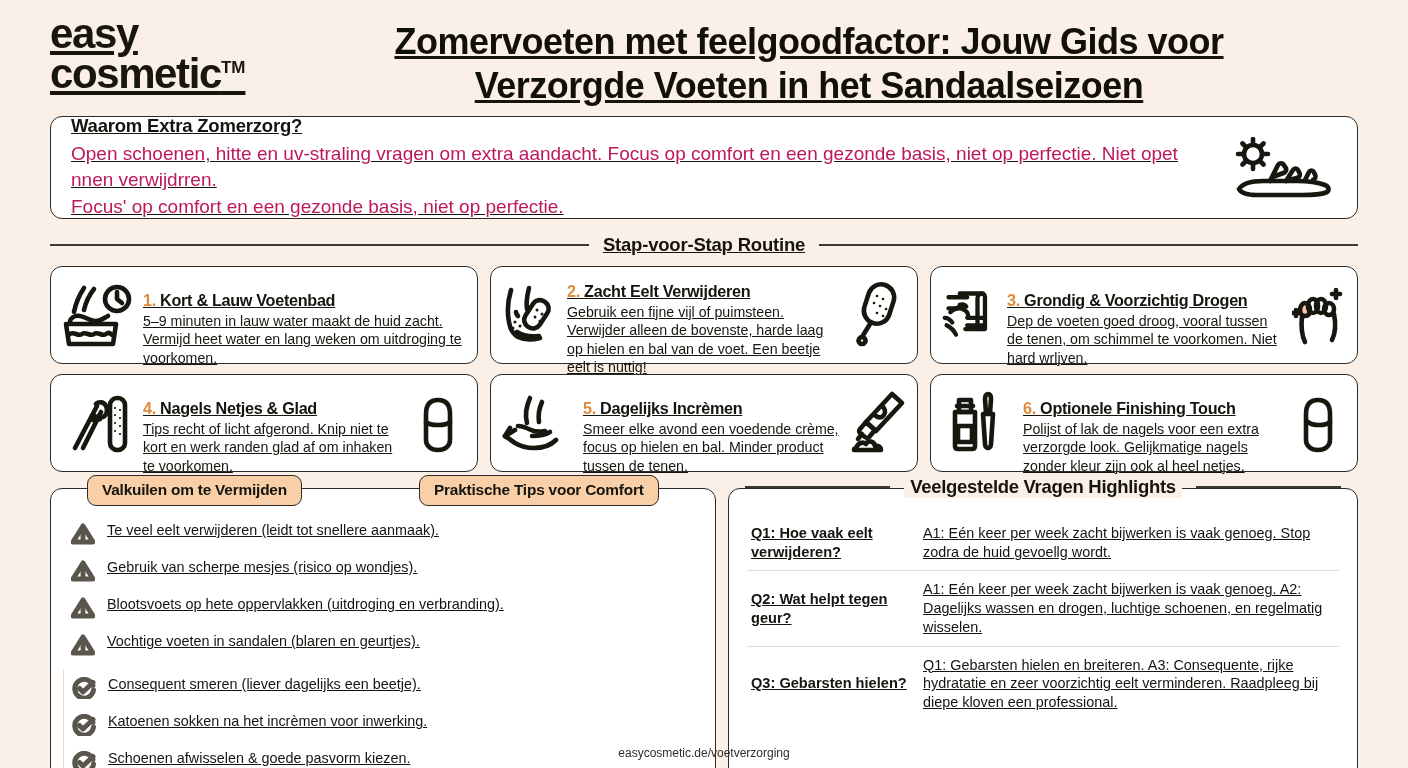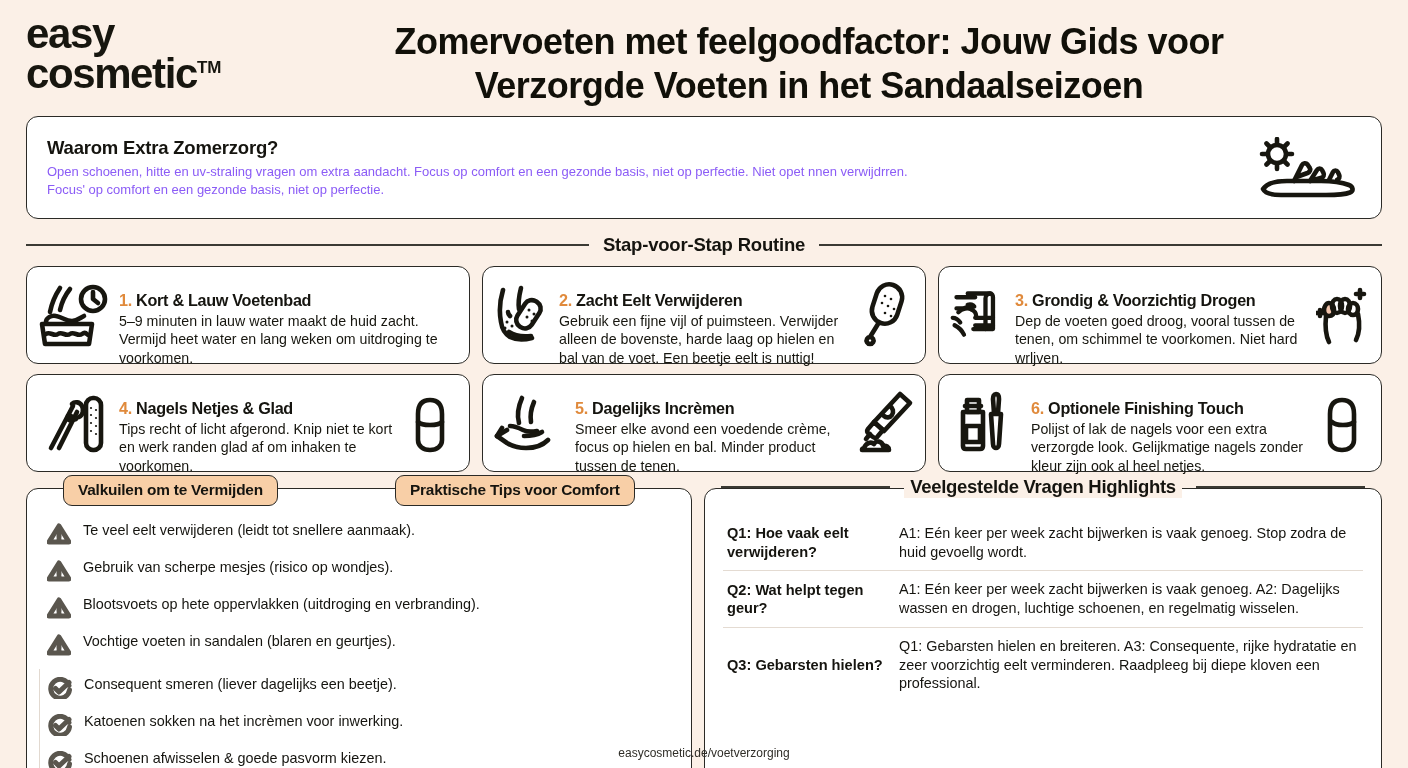--- a/index.html
+++ b/index.html
@@ -3,40 +3,40 @@
 <meta charset="utf-8">
 <style>
   * { box-sizing: border-box; margin: 0; padding: 0; }
   html, body {
     width: 1408px; height: 768px;
     background: #fbf0e7;
     font-family: "Liberation Sans", sans-serif;
     color: #15140f;
     overflow: hidden;
   }
-  .page { position: relative; width: 1408px; height: 768px; padding: 0 20px; }
+  .page { position: relative; width: 1408px; height: 768px; padding: 0 44px; text-decoration: underline; }
 
   
   .header { display: flex; align-items: flex-start; height: 110px; padding-top: 14px; }
   .logo { width: 300px; flex: none; font-weight: 800; line-height: 0.95;
           font-size: 42px; letter-spacing: -1.4px; color: #17160f; padding-left: 6px; }
   .logo .l2 { display: block; position: relative; }
   .logo .tm { font-size: 17px; vertical-align: super; letter-spacing: 0; font-weight: 700; }
   .title { flex: 1; text-align: center; font-size: 36px; font-weight: 800;
            line-height: 1.21; letter-spacing: -0.5px; padding: 6px 30px 0 0; color: #111009; }
   .title-spacer { width: 60px; flex: none; }
 
   
   .panel { background: #fff; border: 1.6px solid #2b2a26; border-radius: 12px; }
 
   .why { display: flex; align-items: center; height: 103px; margin: 6px 6px 0 6px;
          padding: 10px 18px 10px 20px; gap: 12px; }
   .why-text { flex: 1; }
   .why h2 { font-size: 18.5px; font-weight: 800; letter-spacing: -0.2px; margin-bottom: 4px; }
-  .why p { font-size: 13px; line-height: 1.38; color: #8b5cf6; }
+  .why p { font-size: 19px; line-height: 1.38; color: #be185d; }
   .why-icon { width: 120px; flex: none; display: flex; justify-content: center; }
 
   
   .section-label { display: flex; align-items: center; gap: 14px; margin: 15px 6px 10px 6px; }
   .section-label .rule { flex: 1; height: 1.6px; background: #3b3a34; }
   .section-label span { font-size: 18.5px; font-weight: 800; letter-spacing: -0.2px; }
 
   
   .steps { display: grid; grid-template-columns: repeat(3, 1fr); gap: 10px 12px; margin: 0 6px; }
   .step { display: flex; align-items: center; gap: 8px; height: 98px; padding: 8px 10px 8px 10px; }

